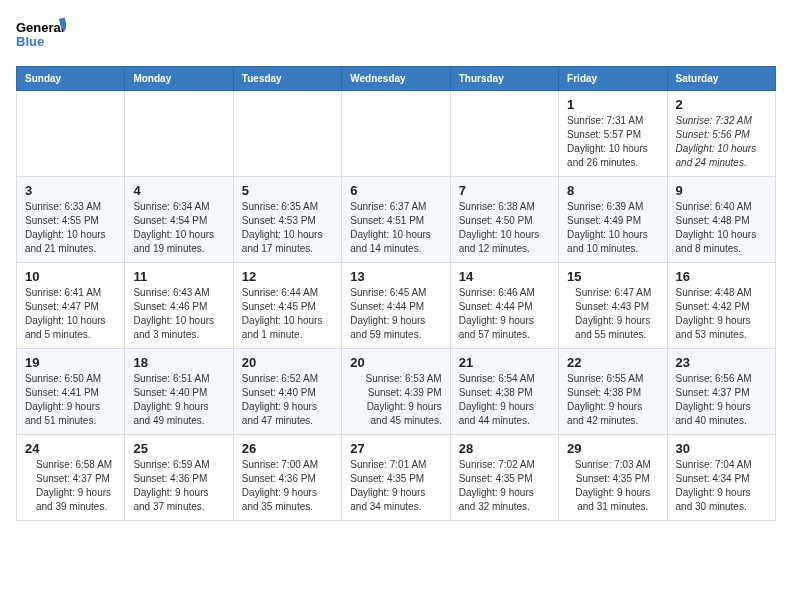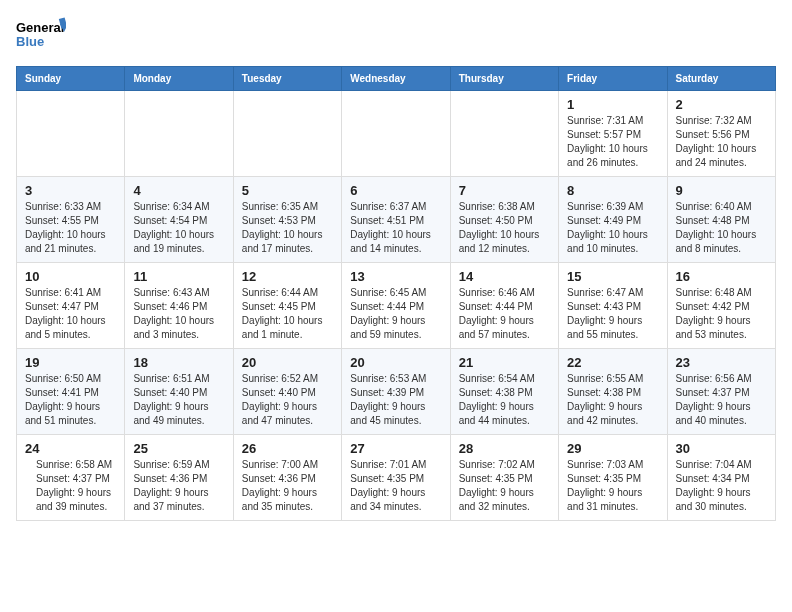--- a/index.html
+++ b/index.html
@@ -118,21 +118,21 @@
         <td class="empty-cell"></td>
         <td class="empty-cell"></td>
         <td>
           <span class="day-num">1</span>
           <div class="day-info" style="white-space: pre-line;">Sunrise: 7:31 AM
 Sunset: 5:57 PM
 Daylight: 10 hours and 26 minutes.</div>
         </td>
         <td>
           <span class="day-num">2</span>
-          <div class="day-info" style="white-space: pre-line;">Sunrise: 7:32 AM
+          <div class="day-info" style="white-space: pre-line; font-style: italic;">Sunrise: 7:32 AM
 Sunset: 5:56 PM
 Daylight: 10 hours and 24 minutes.</div>
         </td>
       </tr>
       <tr>
         <td>
           <span class="day-num">3</span>
           <div class="day-info" style="white-space: pre-line;">Sunrise: 6:33 AM
 Sunset: 4:55 PM
 Daylight: 10 hours and 21 minutes.</div>
@@ -200,27 +200,27 @@
 Daylight: 9 hours and 59 minutes.</div>
         </td>
         <td>
           <span class="day-num">14</span>
           <div class="day-info" style="white-space: pre-line;">Sunrise: 6:46 AM
 Sunset: 4:44 PM
 Daylight: 9 hours and 57 minutes.</div>
         </td>
         <td>
           <span class="day-num">15</span>
-          <div class="day-info" style="white-space: pre-line;">Sunrise: 6:47 AM
+          <div class="day-info" style="white-space: pre-line; margin-left: 8px;">Sunrise: 6:47 AM
 Sunset: 4:43 PM
 Daylight: 9 hours and 55 minutes.</div>
         </td>
         <td>
           <span class="day-num">16</span>
-          <div class="day-info" style="white-space: pre-line;">Sunrise: 6:48 AM
+          <div class="day-info" style="white-space: pre-line;">Sunrise: 4:48 AM
 Sunset: 4:42 PM
 Daylight: 9 hours and 53 minutes.</div>
         </td>
       </tr>
       <tr>
         <td>
           <span class="day-num">19</span>
           <div class="day-info" style="white-space: pre-line;">Sunrise: 6:50 AM
 Sunset: 4:41 PM
 Daylight: 9 hours and 51 minutes.</div>
@@ -232,21 +232,21 @@
 Daylight: 9 hours and 49 minutes.</div>
         </td>
         <td>
           <span class="day-num">20</span>
           <div class="day-info" style="white-space: pre-line;">Sunrise: 6:52 AM
 Sunset: 4:40 PM
 Daylight: 9 hours and 47 minutes.</div>
         </td>
         <td>
           <span class="day-num">20</span>
-          <div class="day-info" style="white-space: pre-line;">Sunrise: 6:53 AM
+          <div class="day-info" style="white-space: pre-line; text-align: right;">Sunrise: 6:53 AM
 Sunset: 4:39 PM
 Daylight: 9 hours and 45 minutes.</div>
         </td>
         <td>
           <span class="day-num">21</span>
           <div class="day-info" style="white-space: pre-line;">Sunrise: 6:54 AM
 Sunset: 4:38 PM
 Daylight: 9 hours and 44 minutes.</div>
         </td>
         <td>
@@ -288,21 +288,21 @@
 Daylight: 9 hours and 34 minutes.</div>
         </td>
         <td>
           <span class="day-num">28</span>
           <div class="day-info" style="white-space: pre-line;">Sunrise: 7:02 AM
 Sunset: 4:35 PM
 Daylight: 9 hours and 32 minutes.</div>
         </td>
         <td>
           <span class="day-num">29</span>
-          <div class="day-info" style="white-space: pre-line;">Sunrise: 7:03 AM
+          <div class="day-info" style="white-space: pre-line; text-align: center;">Sunrise: 7:03 AM
 Sunset: 4:35 PM
 Daylight: 9 hours and 31 minutes.</div>
         </td>
         <td>
           <span class="day-num">30</span>
           <div class="day-info" style="white-space: pre-line;">Sunrise: 7:04 AM
 Sunset: 4:34 PM
 Daylight: 9 hours and 30 minutes.</div>
         </td>
       </tr>

